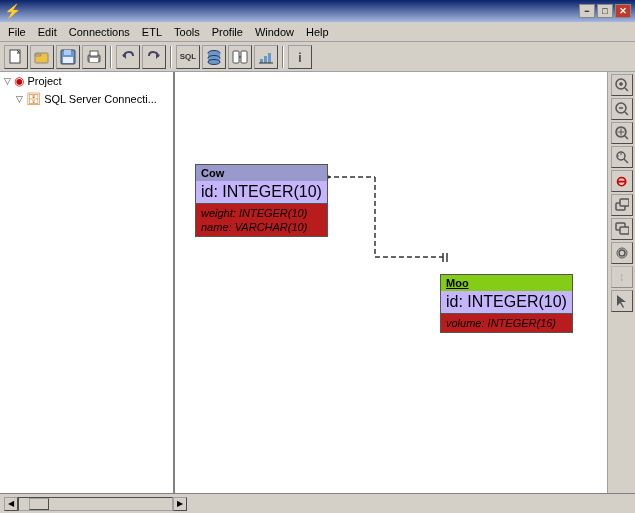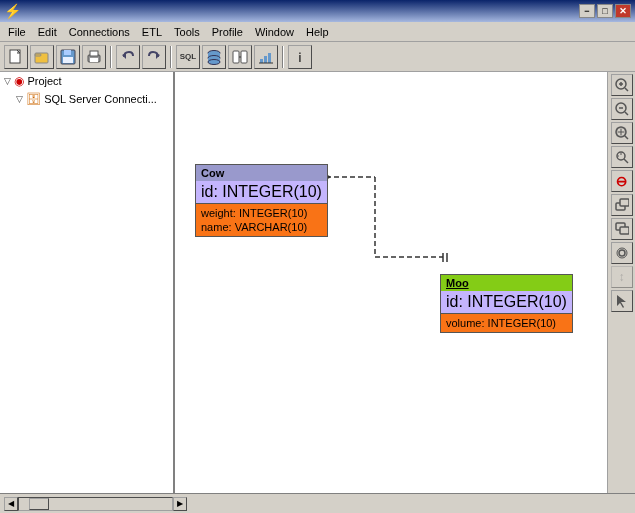--- a/index.html
+++ b/index.html
@@ -158,21 +158,22 @@
     }
     .er-table-pk {
       padding: 2px 5px;
       border-bottom: 1px solid #555;
       font-size: 16px;
       background: #c4b5fd;
     }
     .er-table-fields {
       padding: 2px 5px;
       font-size: 11px;
-      background: #f97316;
+      background: #b91c1c;
+      font-style: italic;
     }
     .er-table-field {
       padding: 1px 0;
       font-size: 11px;
     }
 
     
     .er-canvas {
       position: absolute;
       top: 0; left: 0;
@@ -314,21 +315,21 @@
       <div class="er-table-fields">
         <div class="er-table-field">weight: INTEGER(10)</div>
         <div class="er-table-field">name: VARCHAR(10)</div>
       </div>
     </div>
 
     <div class="er-table" style="left:265px; top:170px;">
       <div class="er-table-header" style="background:#84cc16;text-decoration:underline;">Moo</div>
       <div class="er-table-pk">id: INTEGER(10)</div>
       <div class="er-table-fields">
-        <div class="er-table-field">volume: INTEGER(10)</div>
+        <div class="er-table-field">volume: INTEGER(16)</div>
       </div>
     </div>
 
   </div>
 
   <div class="right-toolbar">
     <div class="right-btn" title="Zoom In">
       <svg width="14" height="14" viewBox="0 0 14 14">
           <circle cx="6" cy="6" r="5" fill="none" stroke="#555" stroke-width="1.5"></circle>
           <line x1="4" y1="6" x2="8" y2="6" stroke="#555" stroke-width="1.5"></line>

